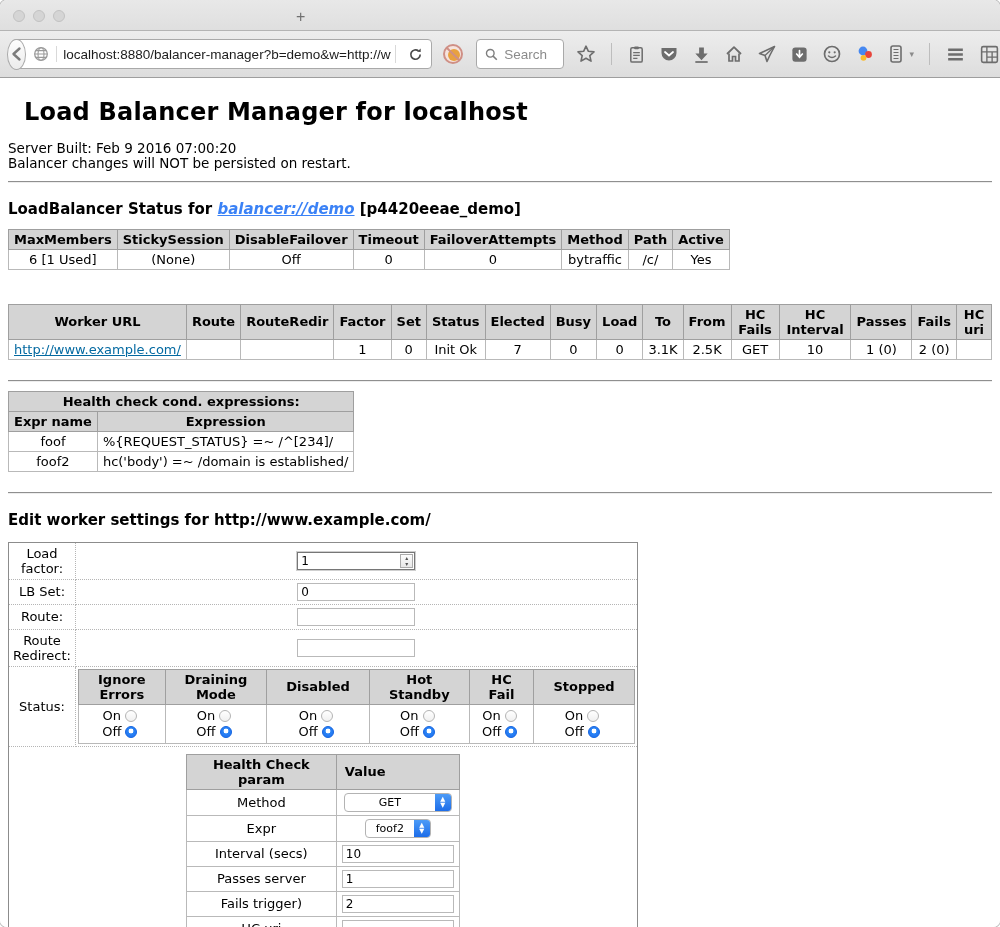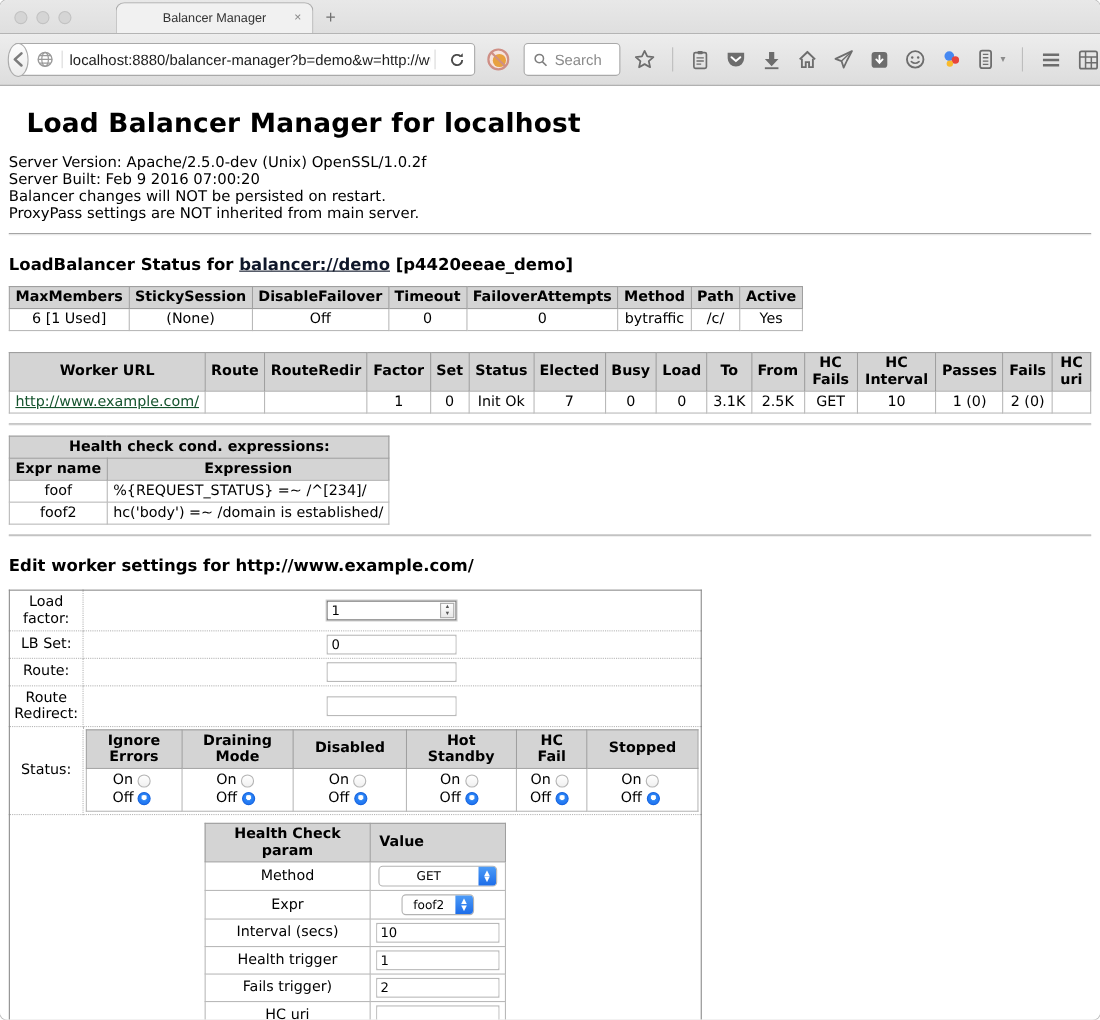--- a/index.html
+++ b/index.html
@@ -42,24 +42,24 @@
   .navicons svg { display:block; }
   .caret { font-size:9px; color:#8b8b8b; margin-left:-8px; }
   .nav-sep { width:1px; height:22px; background:#bdbdbd; margin:0 2px; }
 
   
   .content { flex:1; background:#fff; padding:0 8px; overflow:hidden; color:#000; }
   h1 { font-size:24px; font-weight:bold; margin:20px 0 15px 16px; letter-spacing:.2px; }
   .infoline { font-size:13.5px; line-height:15.4px; }
   hr { border:none; border-top:1px solid #8f8f8f; border-bottom:1px solid #ededed; margin:9px 0; }
   h3 { font-size:15px; font-weight:bold; margin:17px 0 11px 0; }
-  h3 a { color:#0f172a; }
-  a.worker-link { color:#14532d; font-size:13px; }
-
-  table.data { border-collapse:collapse; font-size:13px; margin-bottom:5px; }
+  h3 a { color:#3b82f6;font-style:italic; }
+  a.worker-link { color:#0369a1; font-size:13px; }
+
+  table.data { border-collapse:collapse; font-size:13px; margin-bottom:20px; }
   table.data th { background:#d4d4d4; border:1px solid #9f9f9f; font-weight:bold; padding:2px 5px; text-align:center; }
   table.data td { border:1px solid #b9b9b9; padding:2px 5px; text-align:center; background:#fff; }
   table.data td.left { text-align:left; }
   .tbl-gap { height:14px; }
   .workers { width:984px; }
 
   
   table.formtbl { border-collapse:collapse; width:564px; font-size:13px; margin-top:13px; margin-bottom:4px;
                   border:1px solid #8c8c8c; }
   table.formtbl > tbody > tr > td { border:1px dotted #b5b5b5; padding:3px 4px; vertical-align:middle; }
@@ -98,24 +98,20 @@
 </head>
 <body>
 
 <div class="window">
 
   <div class="tabstrip">
     <div class="traffic">
       <span class="tl"></span>
       <span class="tl"></span>
       <span class="tl"></span>
-    </div>
-    <div class="tab">
-      <span>Balancer Manager</span>
-      <span class="tab-close">×</span>
     </div>
     <span class="newtab">+</span>
   </div>
 
   <div class="navbar">
     <div class="backbtn">
       <svg width="16" height="16" viewBox="0 0 16 16">
         <path d="M10.5 2.5 L4.5 8 L10.5 13.5" stroke="#7c7c7c" stroke-width="2.4" fill="none" stroke-linecap="round" stroke-linejoin="round"></path>
       </svg>
     </div>
@@ -205,24 +201,22 @@
           <rect x="2.5" y="2.5" width="15" height="15" rx="1.5" fill="none" stroke="#6d6d6d" stroke-width="1.5"></rect>
           <path d="M2.5 7.5 H17.5 M7.5 2.5 V17.5 M12.5 7.5 V17.5 M7.5 12.5 H17.5" stroke="#6d6d6d" stroke-width="1.3"></path>
         </svg>
     </div>
   </div>
 
   <div class="content">
     <h1>Load Balancer Manager for localhost</h1>
 
     <div>
-      <div class="infoline">Server Version: Apache/2.5.0-dev (Unix) OpenSSL/1.0.2f</div>
       <div class="infoline">Server Built: Feb 9 2016 07:00:20</div>
       <div class="infoline">Balancer changes will NOT be persisted on restart.</div>
-      <div class="infoline">ProxyPass settings are NOT inherited from main server.</div>
     </div>
 
     <hr>
 
     <h3><span>LoadBalancer Status for </span><a href="#">balancer://demo</a><span> [p4420eeae_demo]</span></h3>
 
     <table class="data">
       <tbody>
           <tr>
         <th>MaxMembers</th>
@@ -452,21 +446,21 @@
                 </span>
               </td>
             </tr>
             <tr>
               <td>Interval (secs)</td>
               <td class="hc-value"><span class="ibox" style="width:112px">
                         <input type="text" value="10" style="">
                       </span></td>
             </tr>
             <tr>
-              <td>Health trigger</td>
+              <td>Passes server</td>
               <td class="hc-value"><span class="ibox" style="width:112px">
                         <input type="text" value="1" style="">
                       </span></td>
             </tr>
             <tr>
               <td>Fails trigger)</td>
               <td class="hc-value"><span class="ibox" style="width:112px">
                         <input type="text" value="2" style="">
                       </span></td>
             </tr>

